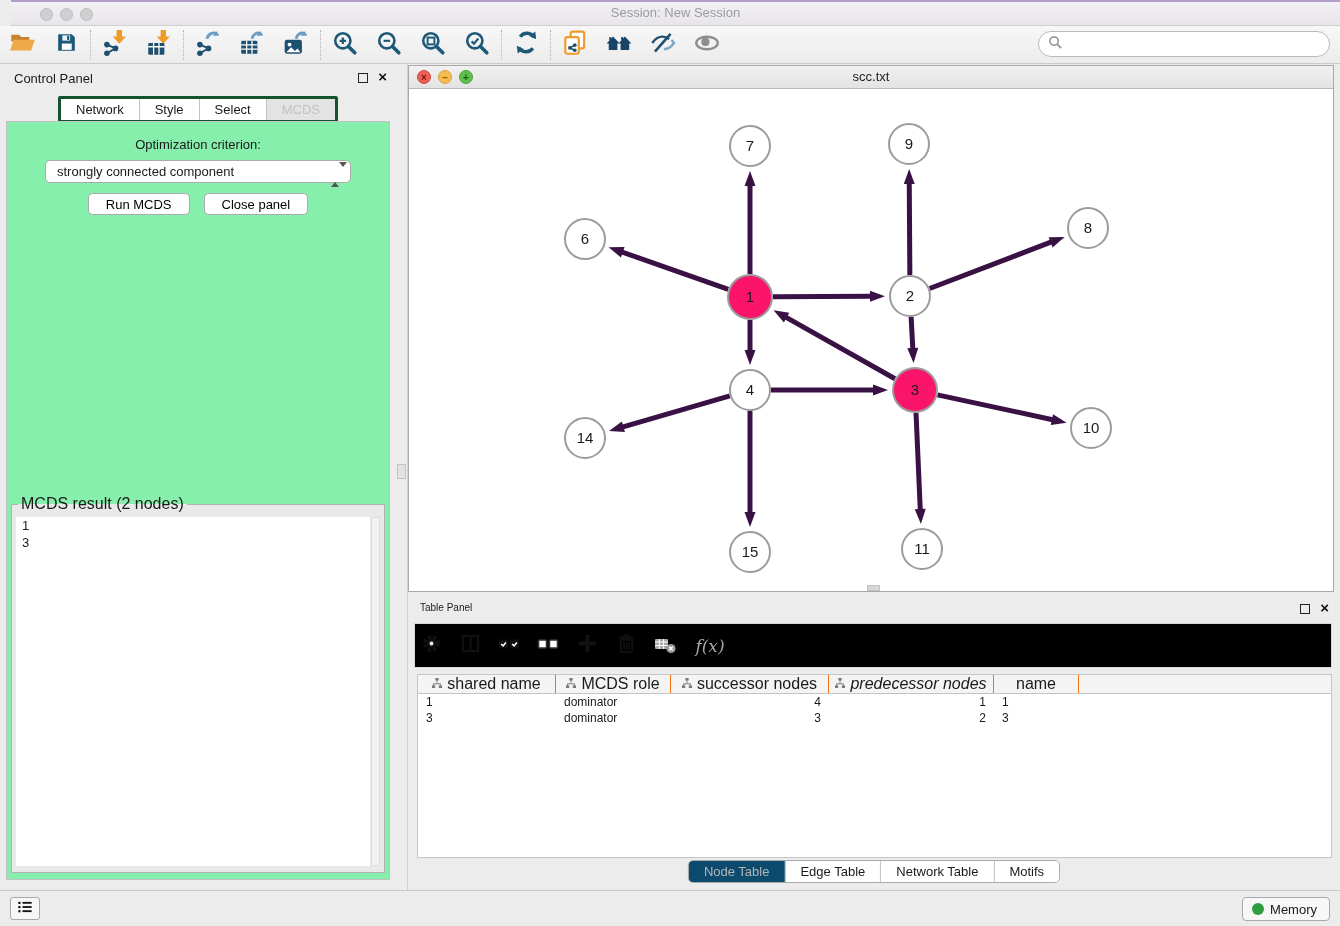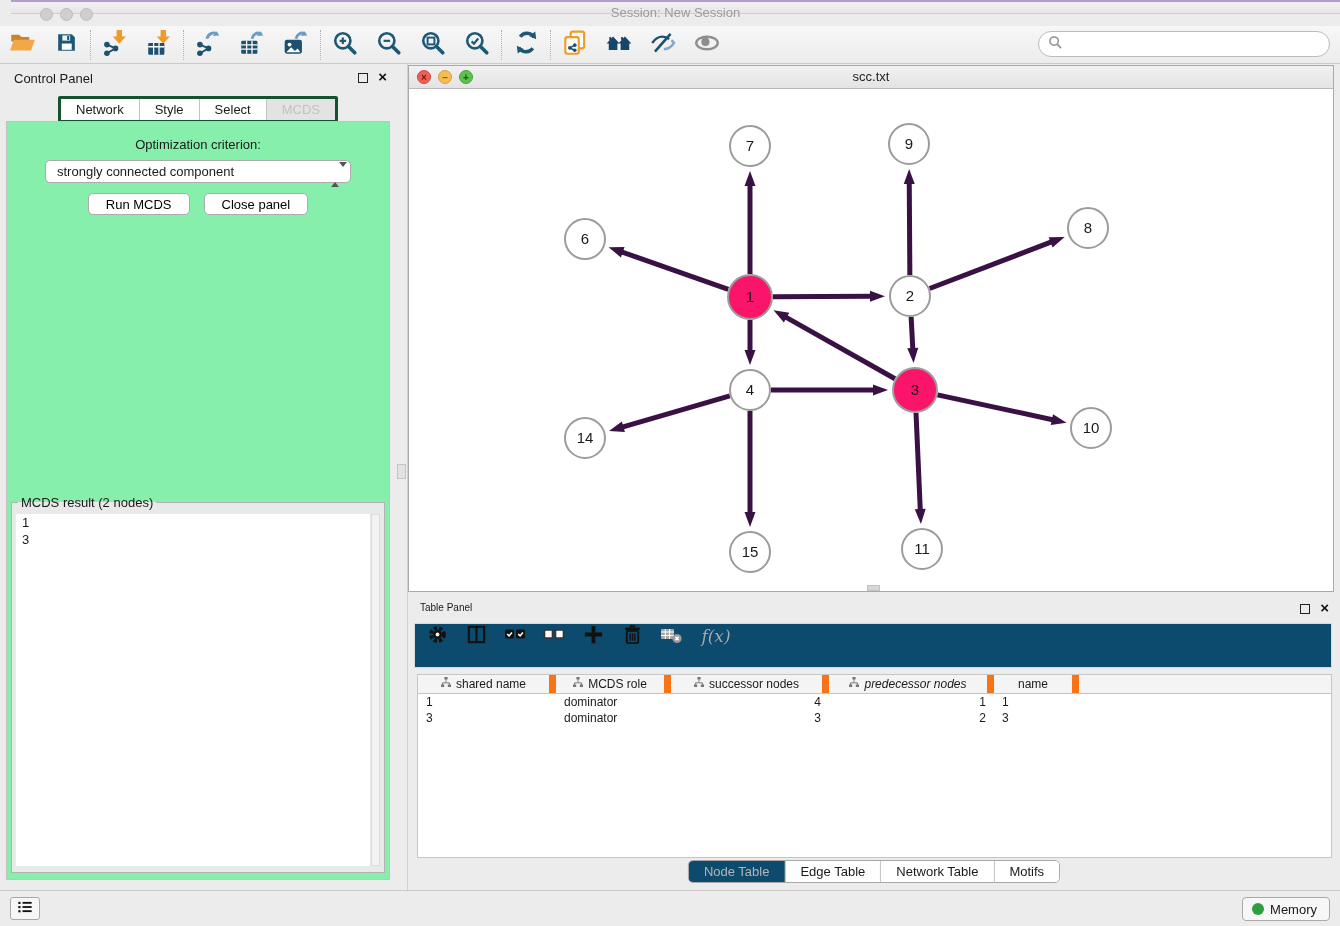--- a/index.html
+++ b/index.html
@@ -1,19 +1,19 @@
 <!DOCTYPE html>
 <html><head>
 <meta charset="utf-8">
 <style>
   html,body{margin:0;padding:0}
   body{width:1340px;height:926px;position:relative;background:#ECECEC;
        font-family:"Liberation Sans",sans-serif;overflow:hidden;color:#1a1a1a;}
   
-  .titlebar{position:absolute;top:0;left:11px;right:0;height:14px;
+  .titlebar{position:absolute;top:0;left:11px;right:0;height:26px;
     background:linear-gradient(#F3F1F5,#E7E5E9);border-top:2px solid #B49CC8;border-bottom:1px solid #CFCFCF;box-sizing:border-box}
   .title-text{line-height:22px;text-align:center;color:#9B9B9B;font-size:13px}
   .lights{position:absolute;left:29px;top:6px;display:flex;gap:7px}
   .light{width:13px;height:13px;border-radius:50%;background:#CFCFCF;border:1px solid #BDBDBD;box-sizing:border-box}
   
   .main-toolbar{position:absolute;top:26px;height:38px;left:0;right:0;
     background:linear-gradient(#F7F7F7,#ECECEC);border-bottom:1px solid #C9C9C9;
     display:flex;align-items:center;box-sizing:border-box}
   .tb-btn{width:44px;height:34px;display:flex;align-items:center;justify-content:center;flex:0 0 auto}
   .tb-sep{width:0;height:30px;border-left:1px dotted #B2B2B2;margin:0 2px;flex:0 0 auto}
@@ -35,48 +35,48 @@
   .cp-content{position:absolute;left:6px;right:6px;top:57px;bottom:10px;background:#86efac;border:1px solid #C2C2C2;box-sizing:border-box}
   .opt-label{margin-top:15px;text-align:center;font-size:13px}
   .criterion-select{position:absolute;left:38px;right:38px;top:38px;height:23px;background:#fff;border:1px solid #ABABAB;
     border-radius:5px;font-size:13px;line-height:21px;padding-left:11px;box-sizing:border-box}
   .spin{position:absolute;right:9px;top:3px;width:10px}
   .spin .up{width:0;height:0;border-left:4px solid transparent;border-right:4px solid transparent;border-bottom:5px solid #555;margin-bottom:3px}
   .spin .dn{width:0;height:0;border-left:4px solid transparent;border-right:4px solid transparent;border-top:5px solid #555}
   .cp-buttons{position:absolute;top:71px;left:0;right:0;display:flex;justify-content:center;gap:14px}
   .cp-btn{height:22px;padding:0 17px;background:#fff;border:1px solid #ABABAB;border-radius:5px;font-size:13px;font-family:"Liberation Sans",sans-serif}
   .mcds-fieldset{position:absolute;left:4px;right:4px;top:373px;bottom:6px;border:1px solid #B2B2B2;margin:0;padding:0;background:#E9E9E9}
-  .mcds-fieldset legend{font-size:13px;margin-left:6px;padding:0 3px}
+  .mcds-fieldset legend{font-size:16px;margin-left:6px;padding:0 3px}
   .result-box{position:absolute;left:4px;right:14px;top:4px;bottom:4px;background:#fff;overflow:hidden}
   .result-line{font-size:13px;line-height:17px;padding-left:6px}
   .result-scroll{position:absolute;right:4px;top:4px;bottom:4px;width:9px;background:#F3F3F3;border:1px solid #DCDCDC;box-sizing:border-box}
   .v-divider{position:absolute;left:396px;top:0;width:12px;height:826px;background:#ECECEC;
     border-right:1px solid #D2D2D2;box-sizing:border-box}
   .v-grip{position:absolute;left:1px;top:400px;width:9px;height:15px;background:#E2E2E2;border:1px solid #C4C4C4;box-sizing:border-box}
   
   .net-window{position:absolute;left:408px;top:1px;width:926px;height:527px;background:#fff;border:1px solid #A9A9A9;box-sizing:border-box}
   .net-titlebar{position:relative;height:23px;background:linear-gradient(#F1F1F1,#E3E3E3);border-bottom:1px solid #B9B9B9;box-sizing:border-box}
   .net-title{text-align:center;line-height:22px;font-size:13px;color:#222}
   .net-lights{position:absolute;left:8px;top:4px;display:flex;gap:7px}
   .nlight{width:14px;height:14px;border-radius:50%;font-size:10px;font-weight:700;text-align:center;line-height:13px;box-sizing:border-box}
   .nl-red{background:#EC6157;border:1px solid #D0463E;color:#7E1410}
   .nl-yel{background:#F5BD4F;border:1px solid #D9A03E;color:#935C00}
   .nl-grn{background:#5FC050;border:1px solid #48A337;color:#155E0B}
   .net-canvas{position:absolute;left:0;top:23px;right:0;bottom:0}
   .net-grip{position:absolute;bottom:0px;left:458px;width:13px;height:6px;background:#D7D7D7;border:1px solid #C2C2C2;box-sizing:border-box}
   
   .table-panel{position:absolute;left:408px;top:531px;width:932px;height:295px}
   .tp-title{position:absolute;left:12px;top:7px;font-size:10px}
-  .tp-toolbar{position:absolute;top:28px;left:6px;right:8px;height:45px;background:#0c4a6e;border:1px solid #D8D8D8;
-    box-sizing:border-box;display:flex;align-items:flex-start;padding-left:10px;gap:15px}
+  .tp-toolbar{position:absolute;top:28px;left:6px;right:8px;height:45px;background:#000000;border:1px solid #D8D8D8;
+    box-sizing:border-box;display:flex;align-items:center;padding-left:4px;gap:15px}
   .tpi{width:24px;height:24px;display:flex;align-items:center;justify-content:center}
   .fx-label{font-family:"DejaVu Serif",serif;font-style:italic;font-size:17px;color:#A8A8A8}
   .tp-table{position:absolute;top:79px;left:9px;right:8px;bottom:32px;background:#fff;border:1px solid #C6C6C6;box-sizing:border-box;overflow:hidden}
   .tp-head{display:flex;height:19px;background:#F4F4F4;border-bottom:1px solid #C4C4C4;box-sizing:border-box}
-  .tp-hcell{display:flex;align-items:center;justify-content:center;gap:5px;font-size:12px;border-right:7px solid #f97316;box-sizing:border-box;flex:0 0 auto}
+  .tp-hcell{display:flex;align-items:center;justify-content:center;gap:5px;font-size:16px;border-right:1px solid #f97316;box-sizing:border-box;flex:0 0 auto}
   .tp-row{display:flex;height:16px;align-items:center;font-size:12px}
   .tp-cell{box-sizing:border-box;flex:0 0 auto;padding:0 8px;white-space:nowrap}
   .tp-tabs{position:absolute;bottom:7px;left:50%;transform:translateX(-50%);display:flex;
     border:1px solid #A8A8A8;border-radius:5px;overflow:hidden;background:#fff}
   .tp-tabs .seg-tab.selected{background:#0c4a6e;color:#B5B5B5}
   
   .statusbar{position:absolute;bottom:0;height:36px;left:0;right:0;background:#ECECEC;border-top:1px solid #C9C9C9;box-sizing:border-box}
   .list-btn{position:absolute;left:10px;top:6px;width:30px;height:23px;background:#F7F7F7;border:1px solid #A9A9A9;border-radius:3px;
     display:flex;align-items:center;justify-content:center;box-sizing:border-box}
   .memory-btn{position:absolute;right:10px;top:6px;height:24px;padding:0 12px 0 9px;background:#F7F7F7;border:1px solid #A9A9A9;border-radius:4px;

